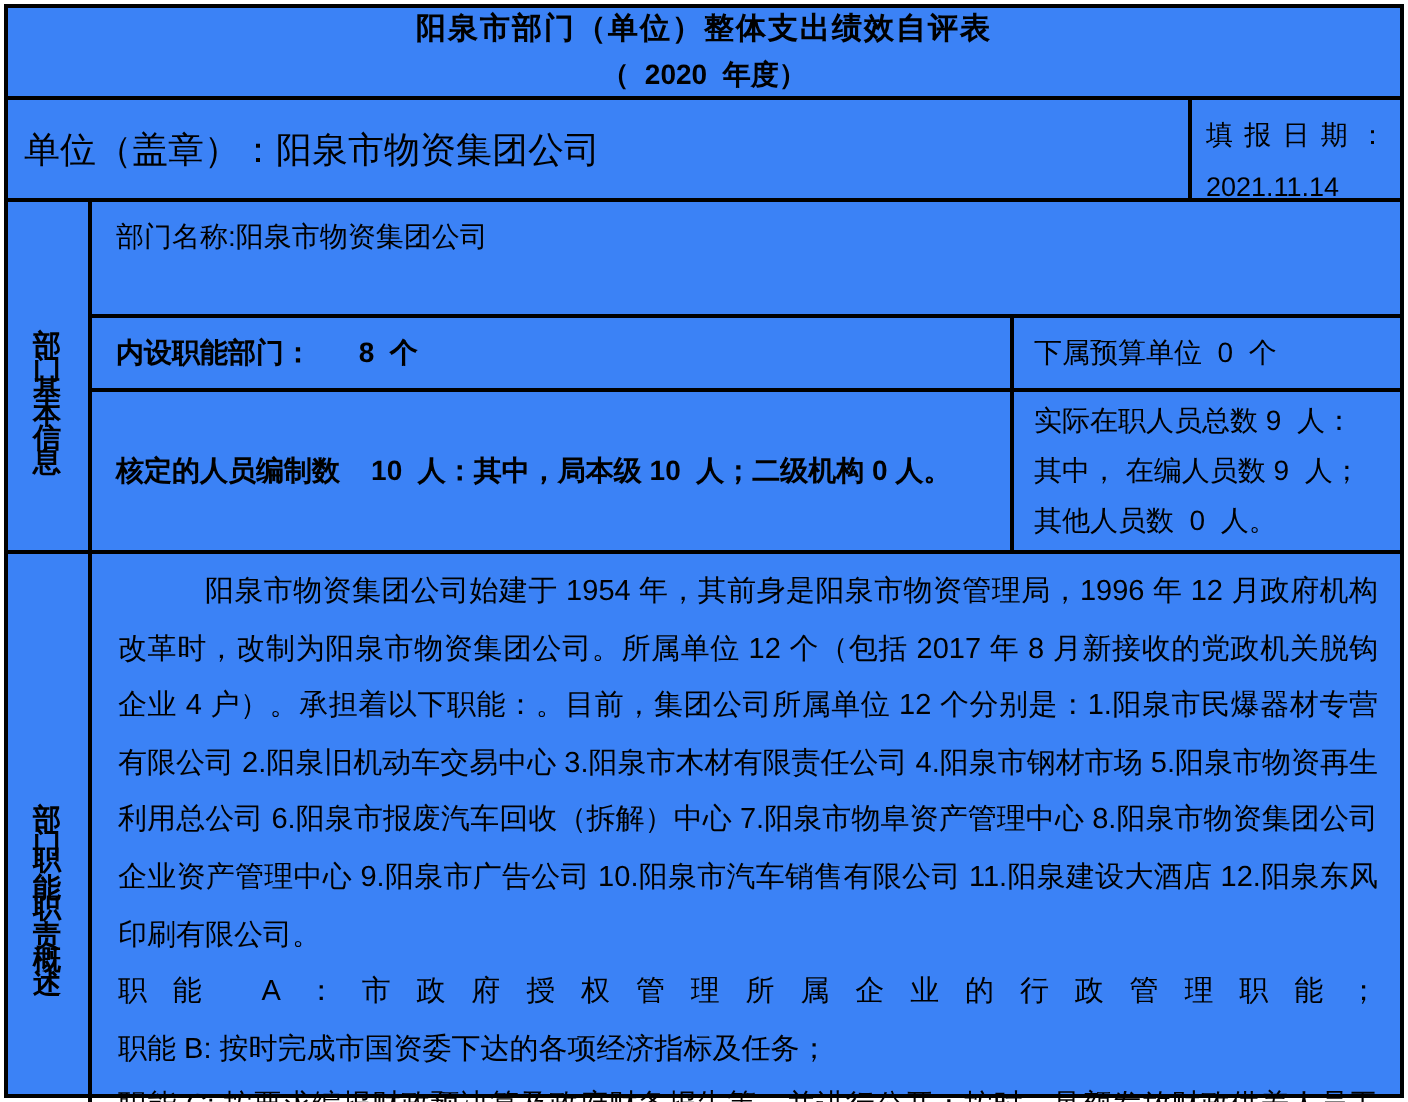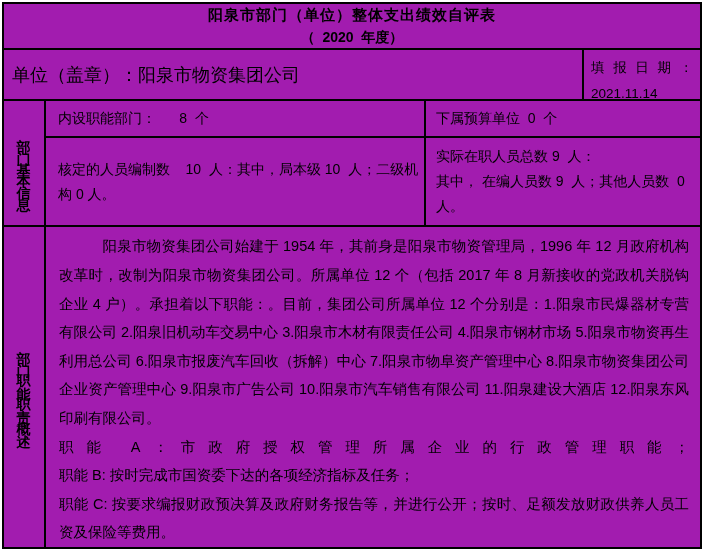--- a/index.html
+++ b/index.html
@@ -11,21 +11,21 @@
     position: relative;
     overflow: hidden;
   }
   .form-table {
     position: absolute;
     left: 2px; top: 2px;
     width: 700px; height: 547px;
     border: 2px solid #000;
     display: flex;
     flex-direction: column;
-    background: #a21caf;
+    background: #3b82f6;
   }
   .row { display: flex; flex-direction: row; border-bottom: 2px solid #000; }
   .row:last-child { border-bottom: none; }
 
   
   .title-row {
     height: 60px;
     flex-direction: column;
     align-items: center;
     justify-content: center;
@@ -50,21 +50,21 @@
   .unit-cell {
     flex: 1;
     display: flex;
     align-items: center;
     padding: 0 8px;
     font-size: 18px;
     white-space: pre-wrap;
     border-radius: 10px;
   }
   .date-cell {
-    width: 118px;
+    width: 106px;
     border-left: 2px solid #000;
     padding: 5px 7px 0 7px;
     font-size: 13.5px;
     line-height: 26px;
   }
   .stretch-line { text-align: justify; text-align-last: justify; }
 
   
   .vhead-cell {
     width: 42px;
@@ -97,23 +97,24 @@
   .staff-subrow { flex: 1; border-radius: 32px; }
   .split-left {
     flex: 1;
     border-right: 2px solid #000;
     display: flex;
     align-items: center;
     padding: 2px 4px 2px 12px;
     font-size: 14px;
     white-space: pre-wrap;
     line-height: 25px;
+    font-weight: bold;
   }
   .split-right {
-    width: 274px;
+    width: 193px;
     display: flex;
     align-items: center;
     padding: 2px 6px 2px 10px;
     font-size: 14px;
     white-space: pre-wrap;
     line-height: 25px;
   }
 
   
   .duty-row { flex: 1; border-bottom: none; }
@@ -149,20 +150,21 @@
       <div class="stretch-line">填报日期：</div>
       <div>2021.11.14</div>
     </div>
   </div>
 
   <div class="row info-row">
     <div class="vhead-cell">
       <div class="vhead-text">部门基本信息</div>
     </div>
     <div class="info-grid">
+      <div class="name-subrow">部门名称:阳泉市物资集团公司</div>
       <div class="split-subrow dept-subrow">
         <div class="split-left">内设职能部门：      8  个</div>
         <div class="split-right">下属预算单位  0  个</div>
       </div>
       <div class="split-subrow staff-subrow">
         <div class="split-left">核定的人员编制数    10  人：其中，局本级 10  人；二级机构 0 人。</div>
         <div class="split-right">实际在职人员总数 9  人：
 其中， 在编人员数 9  人；其他人员数  0  人。</div>
       </div>
     </div>

